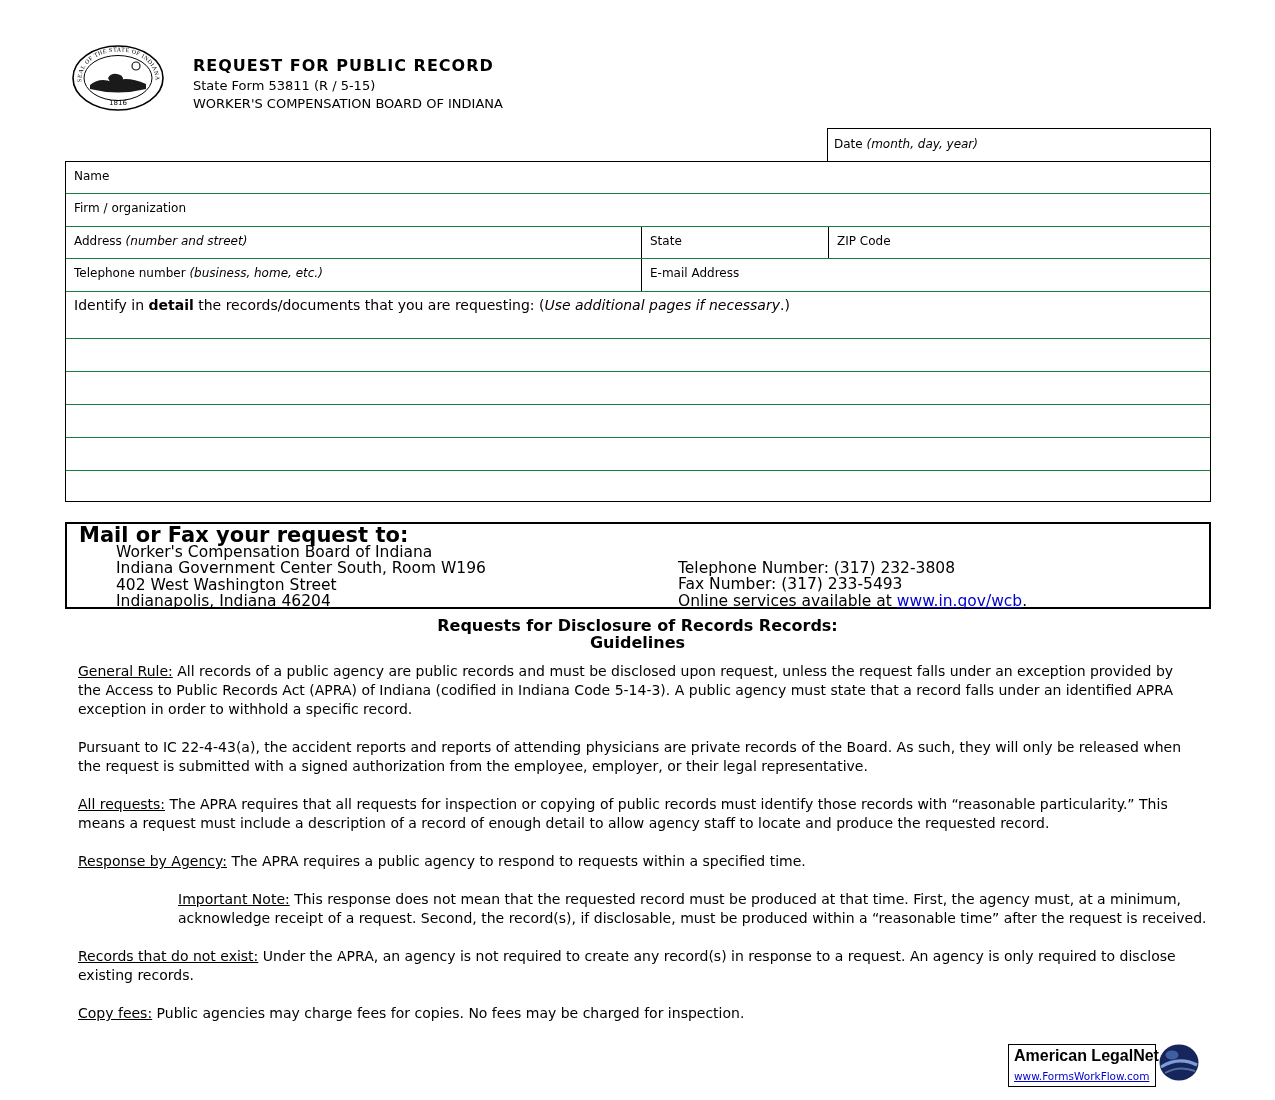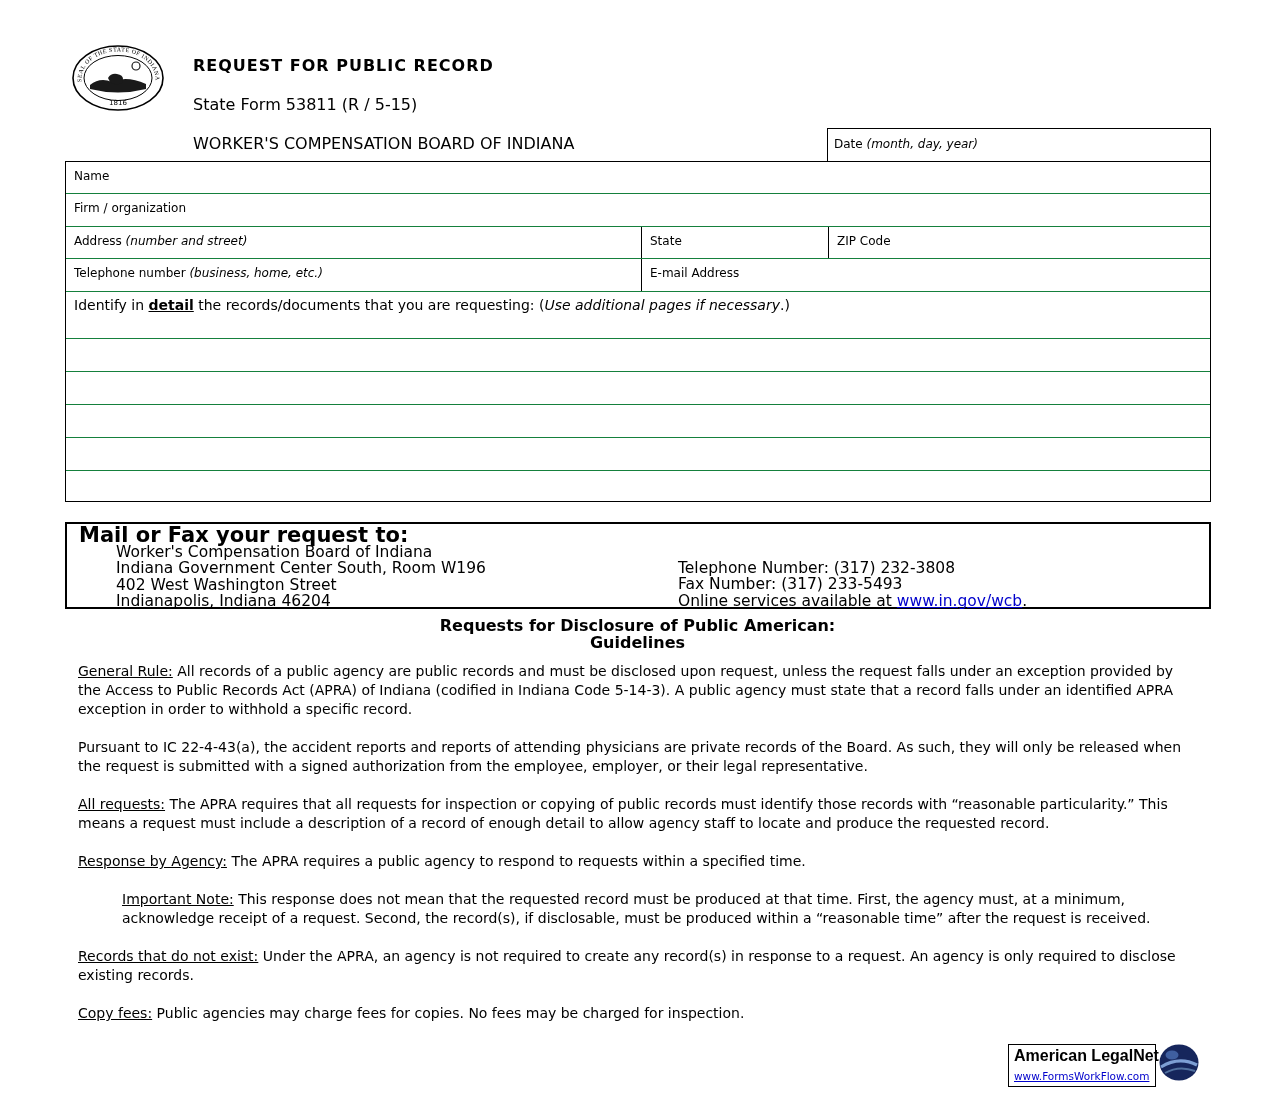--- a/index.html
+++ b/index.html
@@ -5,56 +5,56 @@
 <style>
   html,body{margin:0;padding:0;background:#fff}
   *{box-sizing:border-box}
   .page{position:relative;width:1275px;height:1100px;background:#fff;color:#000;
         font-family:"DejaVu Sans","Liberation Sans",sans-serif;overflow:hidden}
 
   
   .hdr-seal{position:absolute;left:70px;top:44px}
   .title-block{position:absolute;left:193px;top:56px}
   .form-title{font-size:16px;font-weight:bold;letter-spacing:1px}
-  .form-sub{font-size:16px;margin-top:20px}
+  .form-sub{font-size:13px;margin-top:3px}
 
   
   .date-box{position:absolute;left:827px;top:128px;width:384px;height:34px;
             border:1px solid #000;border-bottom:none;padding:4px 6px}
 
   .cell-label{font-size:12px;white-space:nowrap}
   .cell-label i{font-style:italic}
 
   
   .ftable{position:absolute;left:65px;top:161px;width:1146px;border:1px solid #000}
   .frow{display:flex}
   .frow + .frow{border-top:1px solid #15803d}
   .fcell{padding:3px 8px;flex:1 1 auto;overflow:hidden}
   .fcell + .fcell{border-left:1px solid #000}
   .fixed575{flex:0 0 575px}
   .fixed235{flex:0 0 235px}
   .fixed187{flex:0 0 187px}
   .identify-label{font-size:14px}
-  .identify-label .b{font-weight:bold;text-decoration:underline}
+  .identify-label .b{font-weight:bold;}
 
   
   .mail-box{position:absolute;left:65px;top:522px;width:1146px;height:87px;border:2px solid #000;
             padding:3px 12px;font-size:15.5px;line-height:16.3px}
   .mail-heading{font-weight:bold;font-size:21px;line-height:17px}
   .mail-address{margin-left:37px}
   .mail-contact{position:absolute;left:611px;top:36px}
 
   .link{color:var(--link,#0000cc);text-decoration:underline;cursor:pointer}
 
   
   .guide-heading{position:absolute;left:0;top:617px;width:100%;text-align:center;
                  font-weight:bold;font-size:16px;line-height:17px}
   .guidelines-body{position:absolute;left:78px;top:662px;width:1112px;font-size:14px;line-height:19px}
   .guidelines-body p{margin:0 0 19px 0}
-  .guidelines-body p.indent{margin-left:44px;width:1040px}
+  .guidelines-body p.indent{margin-left:100px;width:1040px}
   .lead{text-decoration:underline}
 
   
   .aln-badge{position:absolute;left:1008px;top:1044px;display:flex;align-items:flex-start}
   .aln-box{width:148px;border:1px solid #000;padding:2px 5px;background:#fff}
   .aln-company{font-family:Liberation Sans, sans-serif;font-weight:bold;
                font-size:16px;white-space:nowrap}
   .aln-link{font-size:10.5px}
   .aln-globe{margin-left:3px;margin-top:0}
 </style>
@@ -151,21 +151,21 @@
       <div>Indianapolis, Indiana 46204</div>
     </div>
     <div class="mail-contact">
       <div>Telephone Number: (317) 232-3808</div>
       <div>Fax Number: (317) 233-5493</div>
       <div><span>Online services available at </span><a href="#" class="link">www.in.gov/wcb</a><span>.</span></div>
     </div>
   </div>
 
   <div class="guide-heading">
-    <div>Requests for Disclosure of Public American:</div>
+    <div>Requests for Disclosure of Records Records:</div>
     <div>Guidelines</div>
   </div>
 
   <div class="guidelines-body">
     <p><span class="lead">General Rule:</span><span> All records of a public agency are public records and must be disclosed upon request, unless the request falls under an exception provided by the Access to Public Records Act (APRA) of Indiana (codified in Indiana Code 5-14-3).  A public agency must state that a record falls under an identified APRA exception in order to withhold a specific record.</span></p>
     <p><span class="lead"></span><span>Pursuant to IC 22-4-43(a), the accident reports and reports of attending physicians are private records of the Board. As such, they will only be released when the request is submitted with a signed authorization from the employee, employer, or their legal representative.</span></p>
     <p><span class="lead">All requests:</span><span> The APRA requires that all requests for inspection or copying of public records must identify those records with “reasonable particularity.”  This means a request must include a description of a record of enough detail to allow agency staff to locate and produce the requested record.</span></p>
     <p><span class="lead">Response by Agency:</span><span> The APRA requires a public agency to respond to requests within a specified time.</span></p>
     <p class="indent"><span class="lead">Important Note:</span><span> This response does not mean that the requested record must be produced at that time.  First, the agency must, at a minimum, acknowledge receipt of a request.  Second, the record(s), if disclosable, must be produced within a “reasonable time” after the request is received.</span></p>
     <p><span class="lead">Records that do not exist:</span><span> Under the APRA, an agency is not required to create any record(s) in response to a request. An agency is only required to disclose existing records.</span></p>

